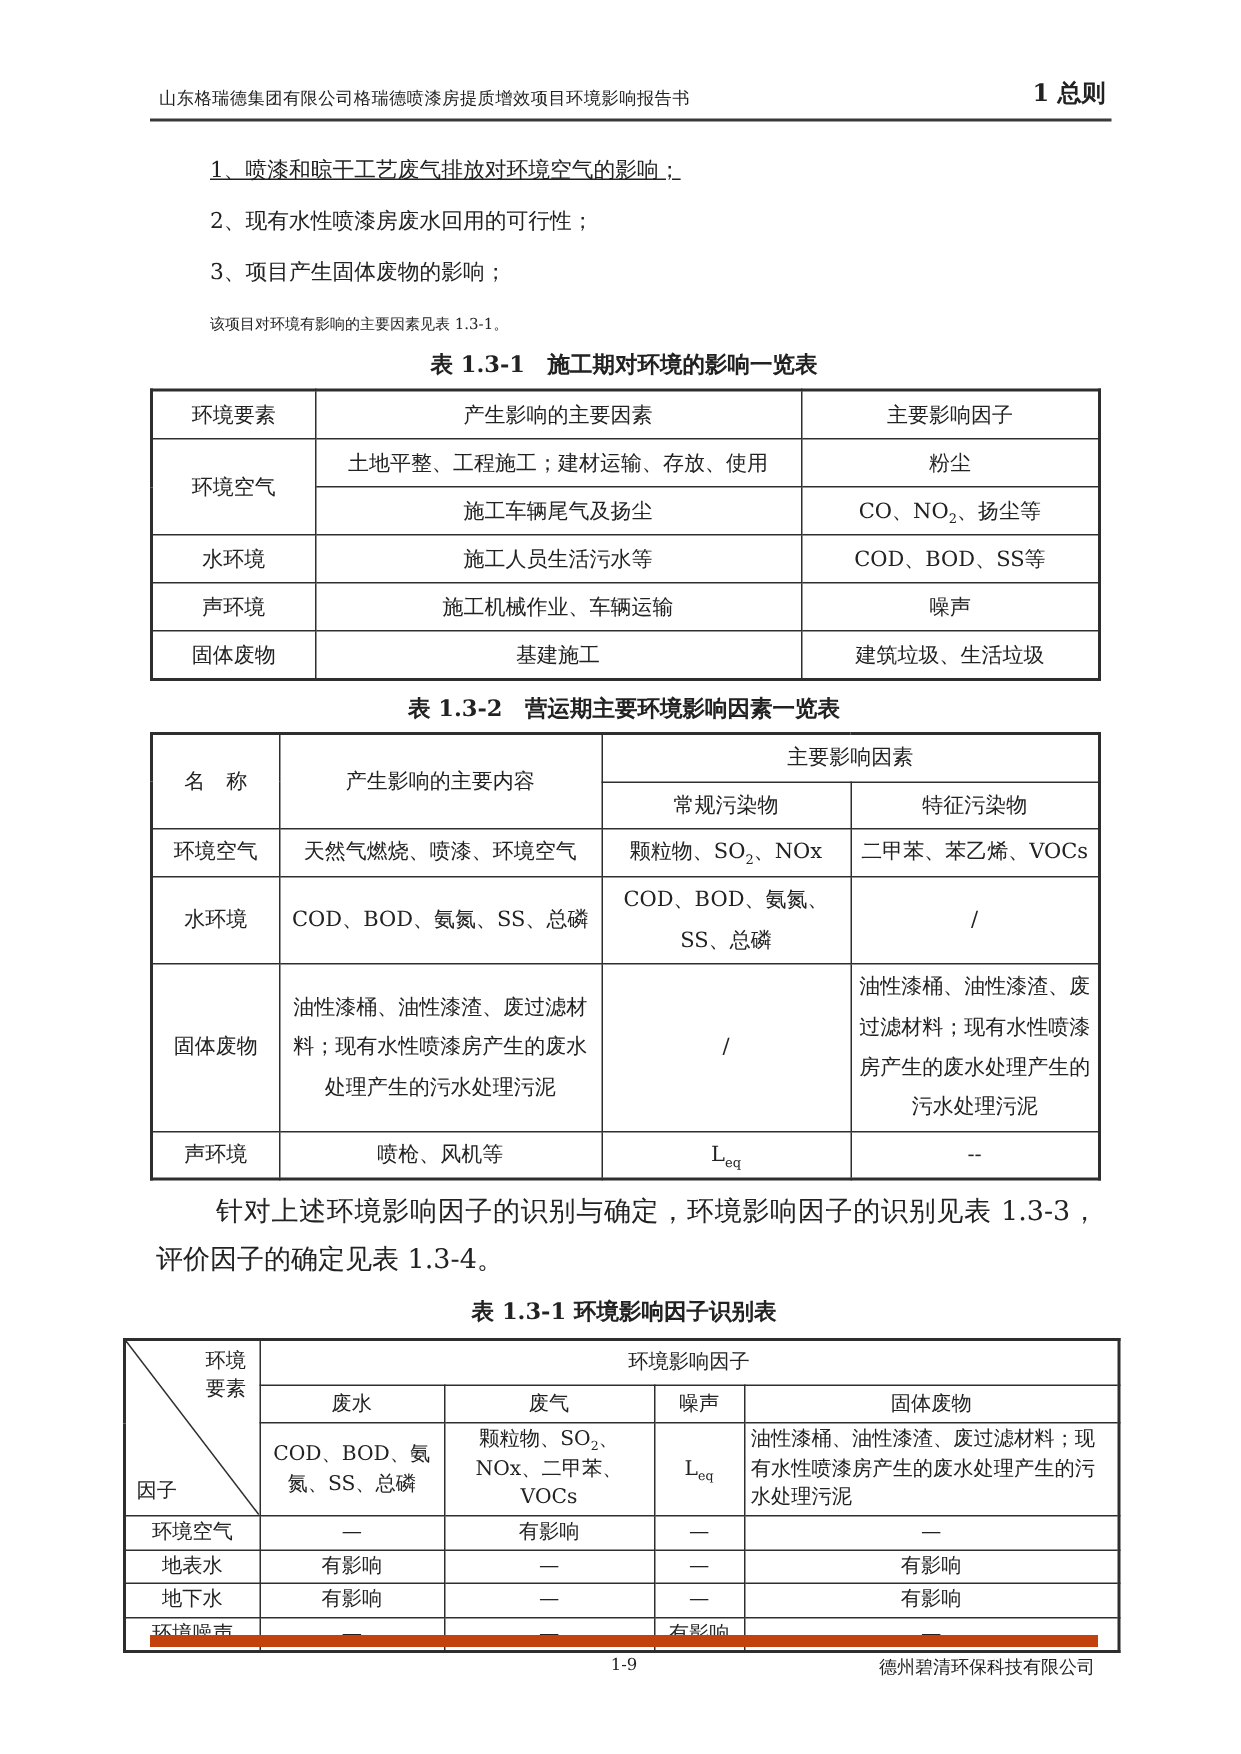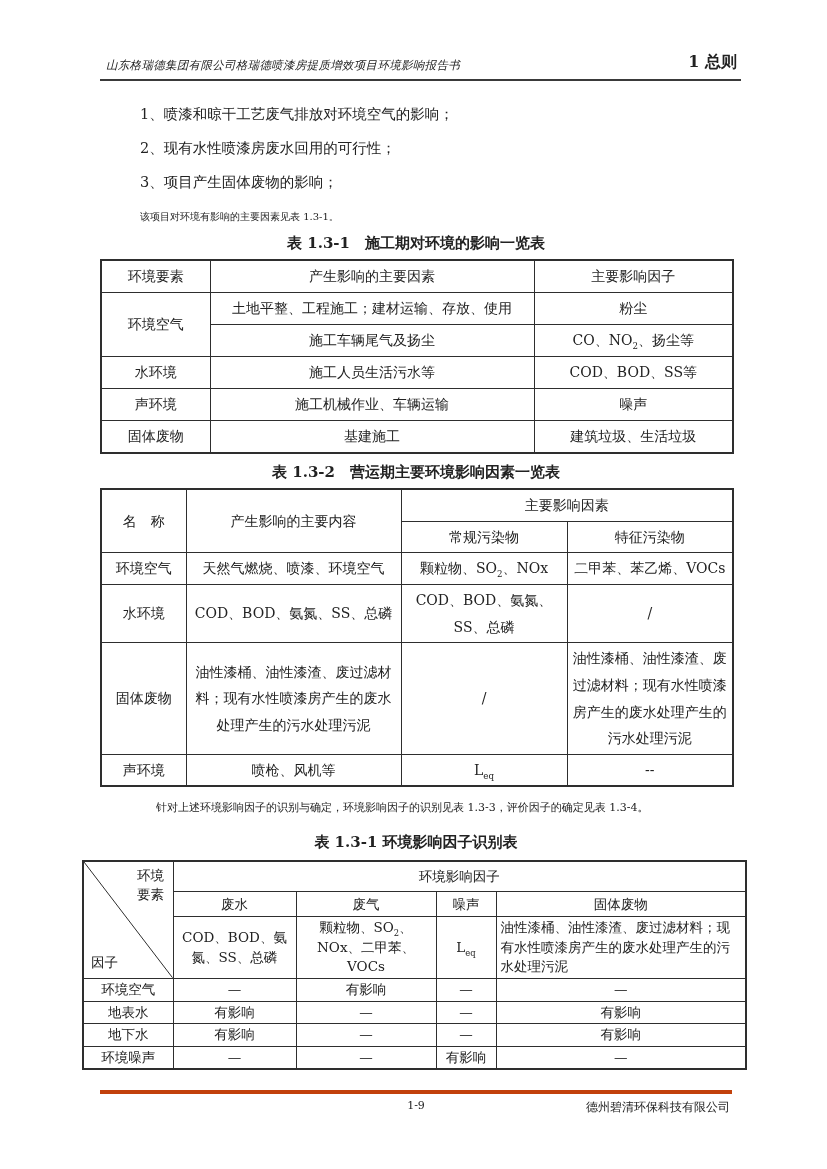--- a/index.html
+++ b/index.html
@@ -7,33 +7,33 @@
     position:relative; width:827px; height:1169px; background:#ffffff;
     font-family:"DejaVu Serif","Liberation Serif",serif;
     color:#222222; overflow:hidden;
   }
   
   .page-header {
     position:absolute; left:100px; top:52px; width:631px;
     display:flex; justify-content:space-between; align-items:flex-end;
     border-bottom:2px solid #3a3a3a; padding:0 4px 6px 6px;
   }
-  .page-header .h-left  { font-size:11.5px; letter-spacing:.3px;font-style:italic; }
+  .page-header .h-left  { font-size:11.5px; letter-spacing:.3px; }
   .page-header .h-right { font-size:16px; font-weight:bold; }
   
   .content { position:absolute; left:100px; top:100px; width:632px; }
   .list-item { margin:0 0 17px 0; padding-left:40px; font-size:14.5px; line-height:17px; }
-  .list-item:first-child { margin-top:6px; }
+  .list-item:first-child { margin-top:6px;text-decoration:underline; }
   .lead-para { margin:0; padding-left:40px; font-size:10px; line-height:17px; }
   .table-caption {
     margin:9px 0 0 0; text-align:center; font-weight:bold; font-size:15px; line-height:18px;
     white-space:pre-wrap;
   }
   .section-heading { margin:8px 0 0 0; font-weight:bold; font-size:15px; line-height:18px; }
-  .body-para { margin:5px 0 0 16px; font-size:11px; line-height:32px; text-indent:40px; text-align:justify; }
+  .body-para { margin:5px 0 0 4px; font-size:18px; line-height:32px; text-indent:40px; text-align:justify; }
   
   table { border-collapse:collapse; table-layout:fixed; }
   td { border:1px solid #2e2e2e; text-align:center; vertical-align:middle; padding:2px 4px; }
   sub { font-size:0.62em; line-height:0; }
   .t1 { width:632px; margin-top:7px; font-size:14px; }
   .t1 { border:2px solid #2e2e2e; }
   .t1 td { height:27px; }
   .t2 { width:632px; margin-top:7px; font-size:14px; border:2px solid #2e2e2e; }
   .t2 td { line-height:1.9; }
   .t2 .r-hdr td  { height:22px; }
@@ -49,21 +49,21 @@
   .t3 .r-data td  { height:19px; }
   .t3 .cell-left  { text-align:left; }
   
   .corner-cell { position:relative; padding:0; }
   .corner-cell svg { position:absolute; left:0; top:0; width:100%; height:100%; display:block; }
   .corner-top    { position:absolute; top:4px;  right:7px; width:30px; text-align:center; line-height:1.35; }
   .corner-bottom { position:absolute; bottom:5px; left:7px; }
   
   .page-footer {
     position:absolute; left:100px; top:1090px; width:632px;
-    border-top:4px solid #c2410c; padding-top:5px;
+    border-top:8px solid #c2410c; padding-top:5px;
   }
   .footer-inner { position:relative; width:100%; }
   .page-num { display:block; text-align:center; font-size:11px; }
   .company  { position:absolute; right:2px; top:0; font-size:12px; }
 </style>
 </head>
 <body>
 
 <div class="page">
 

